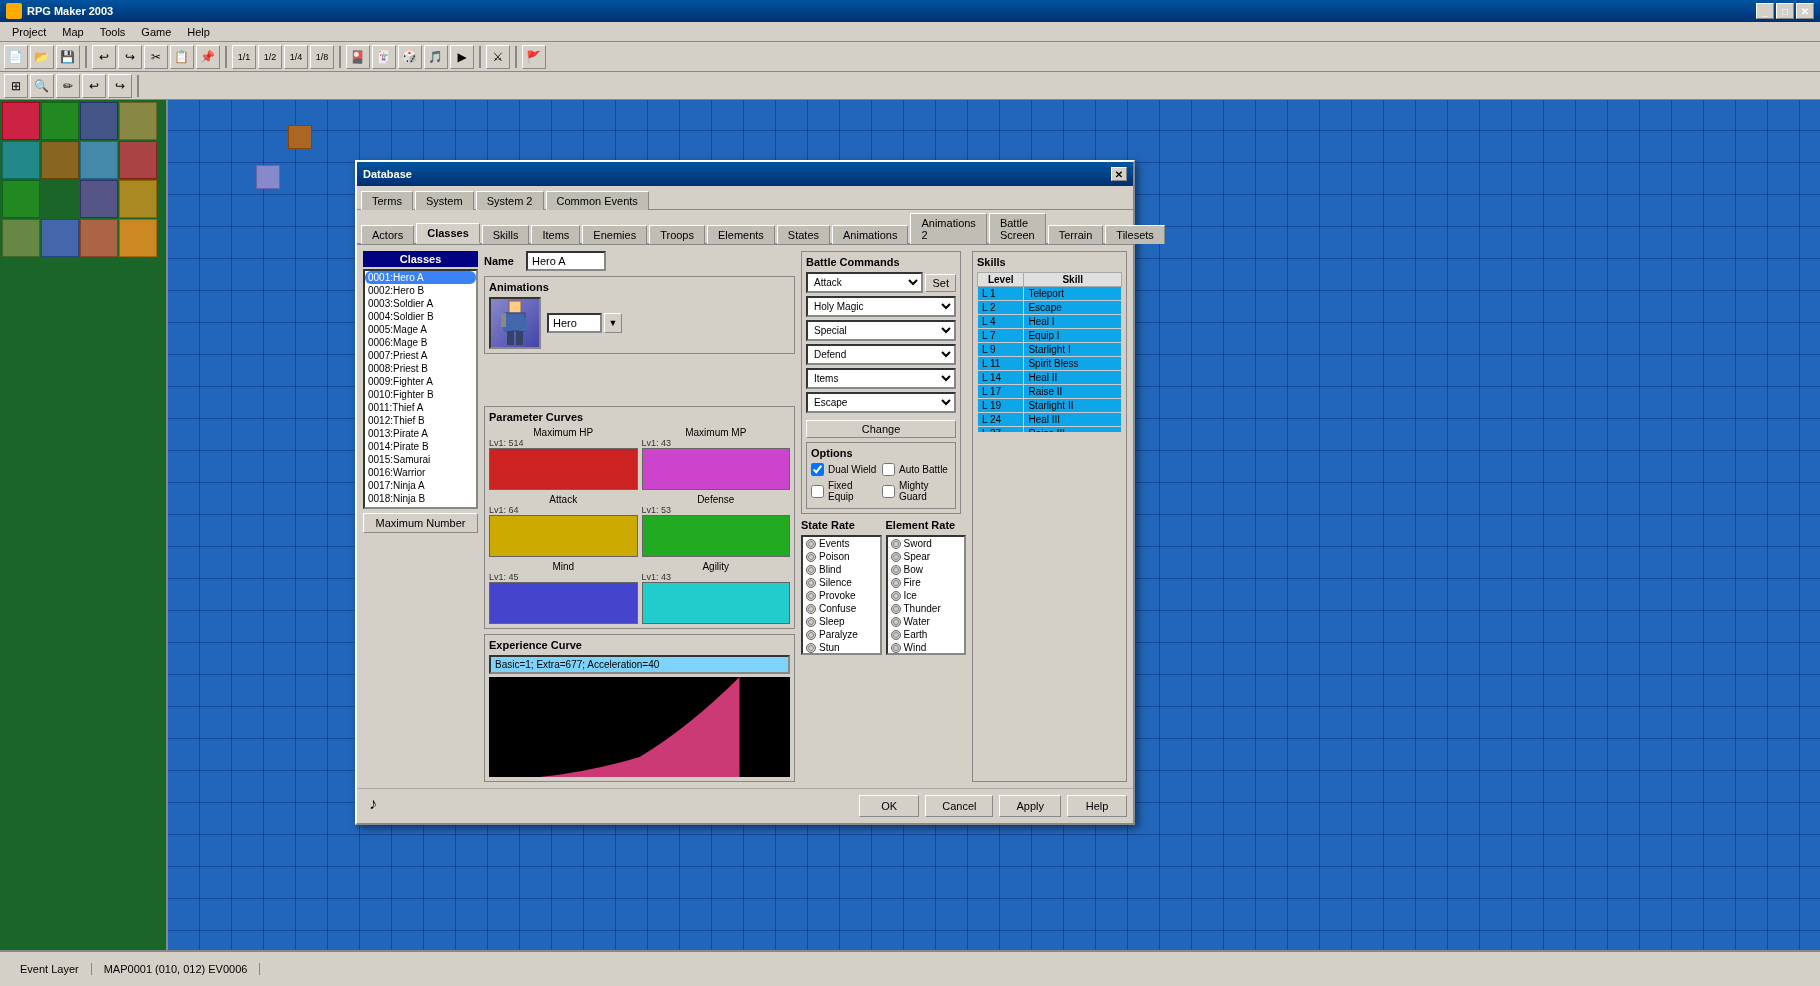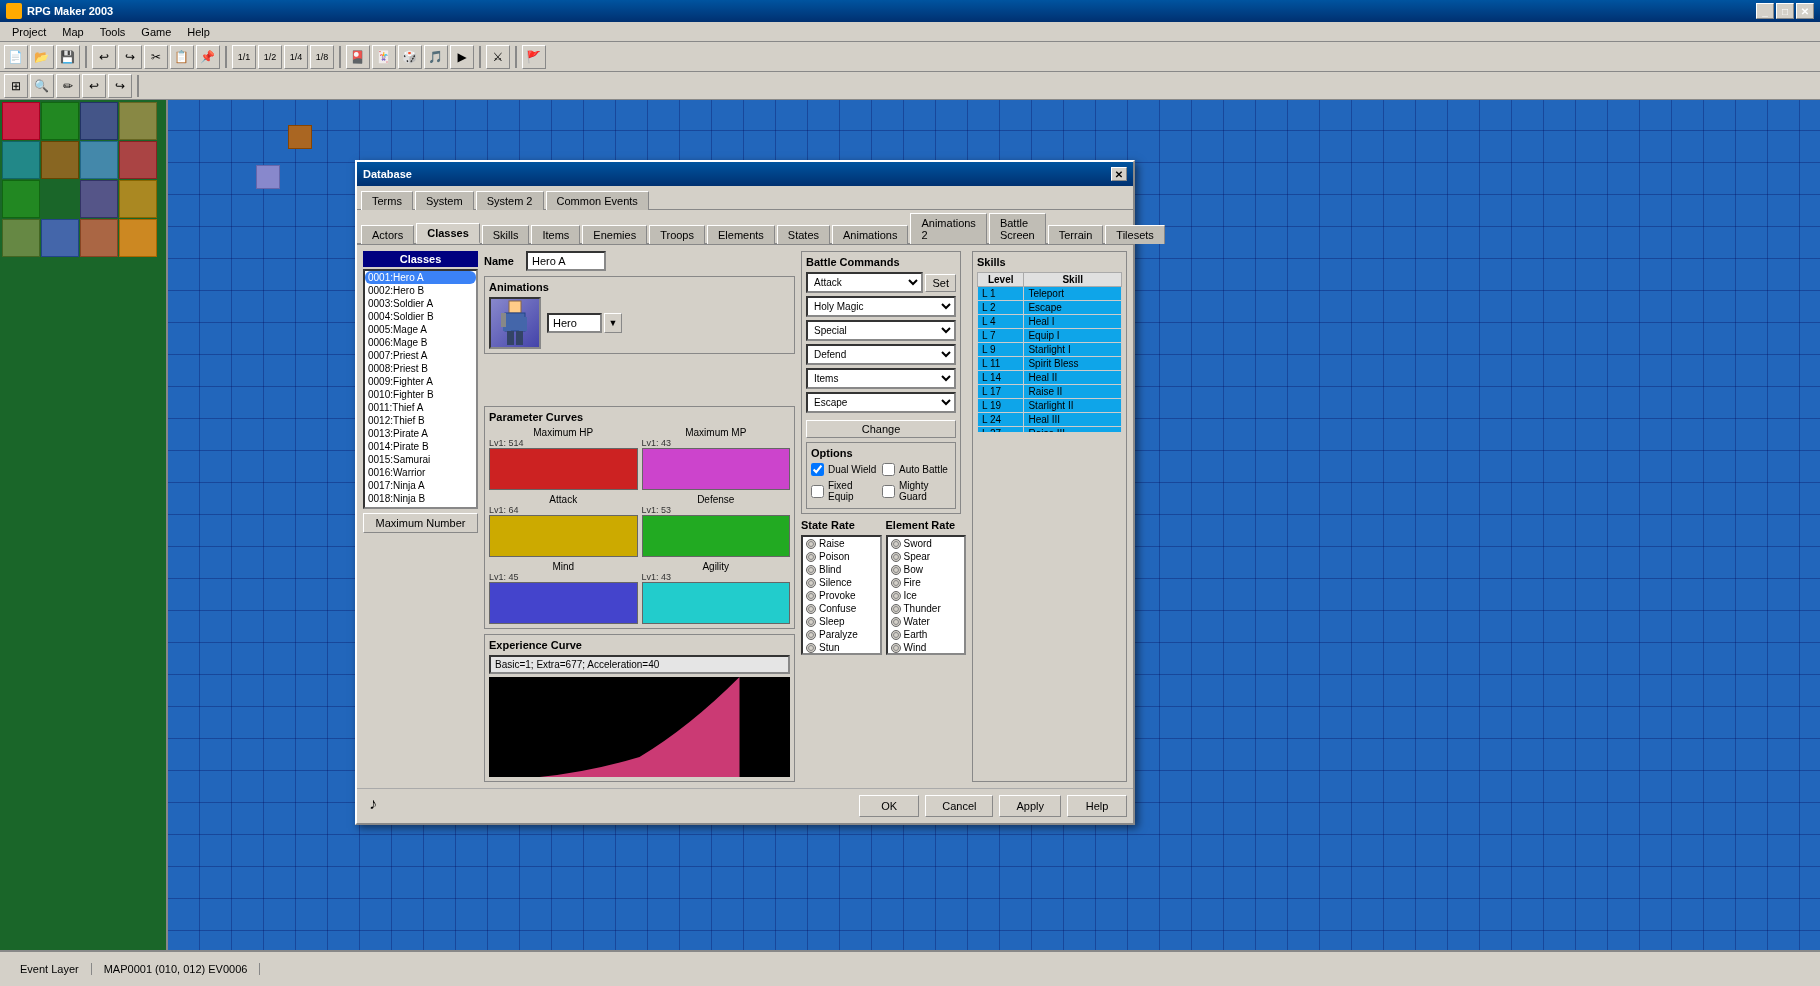--- a/index.html
+++ b/index.html
@@ -381,21 +381,21 @@
 
     
     .exp-section {
       border: 1px solid #888;
       padding: 4px;
     }
     .exp-formula {
       font-size: 10px;
       margin-bottom: 3px;
       border: 2px inset #888;
-      background: #e5e5e5;
+      background: #7dd3fc;
       padding: 2px 4px;
     }
     .exp-chart {
       width: 100%;
       height: 100px;
       background: black;
       position: relative;
       overflow: hidden;
     }
 
@@ -827,21 +827,21 @@
       </div>
 
       <div style="display:flex;gap:4px;">
         <div style="flex:1;">
           <div class="section-title">State Rate</div>
           <div class="rate-list" id="state-rate-list">
               <div class="rate-item">
                 <div class="rate-radio">
                   <div style="width:6px;height:6px;border-radius:50%;background:#d4d0c8;border:1px solid #888;"></div>
                 </div>
-                <span>Raise</span>
+                <span>Events</span>
               </div>
               <div class="rate-item">
                 <div class="rate-radio">
                   <div style="width:6px;height:6px;border-radius:50%;background:#d4d0c8;border:1px solid #888;"></div>
                 </div>
                 <span>Poison</span>
               </div>
               <div class="rate-item">
                 <div class="rate-radio">
                   <div style="width:6px;height:6px;border-radius:50%;background:#d4d0c8;border:1px solid #888;"></div>

